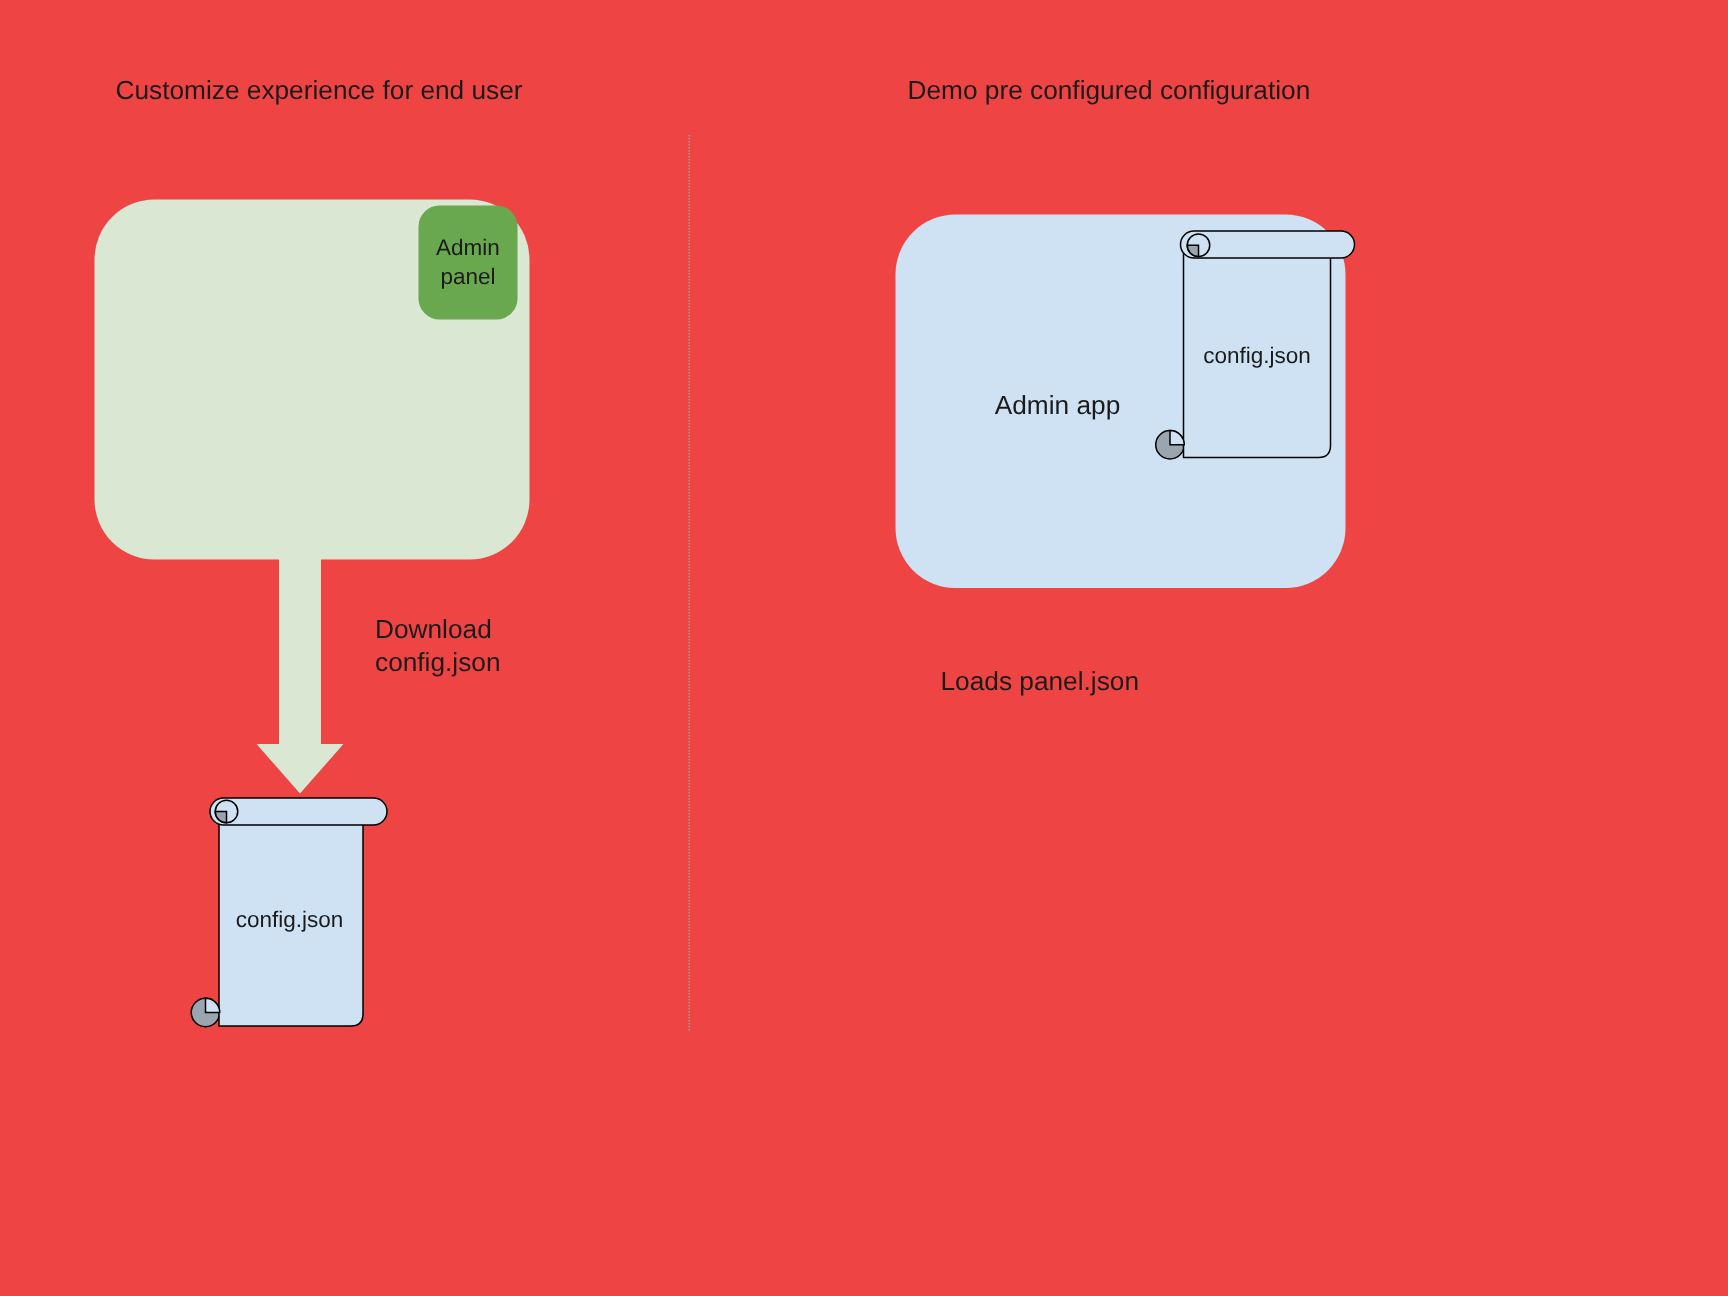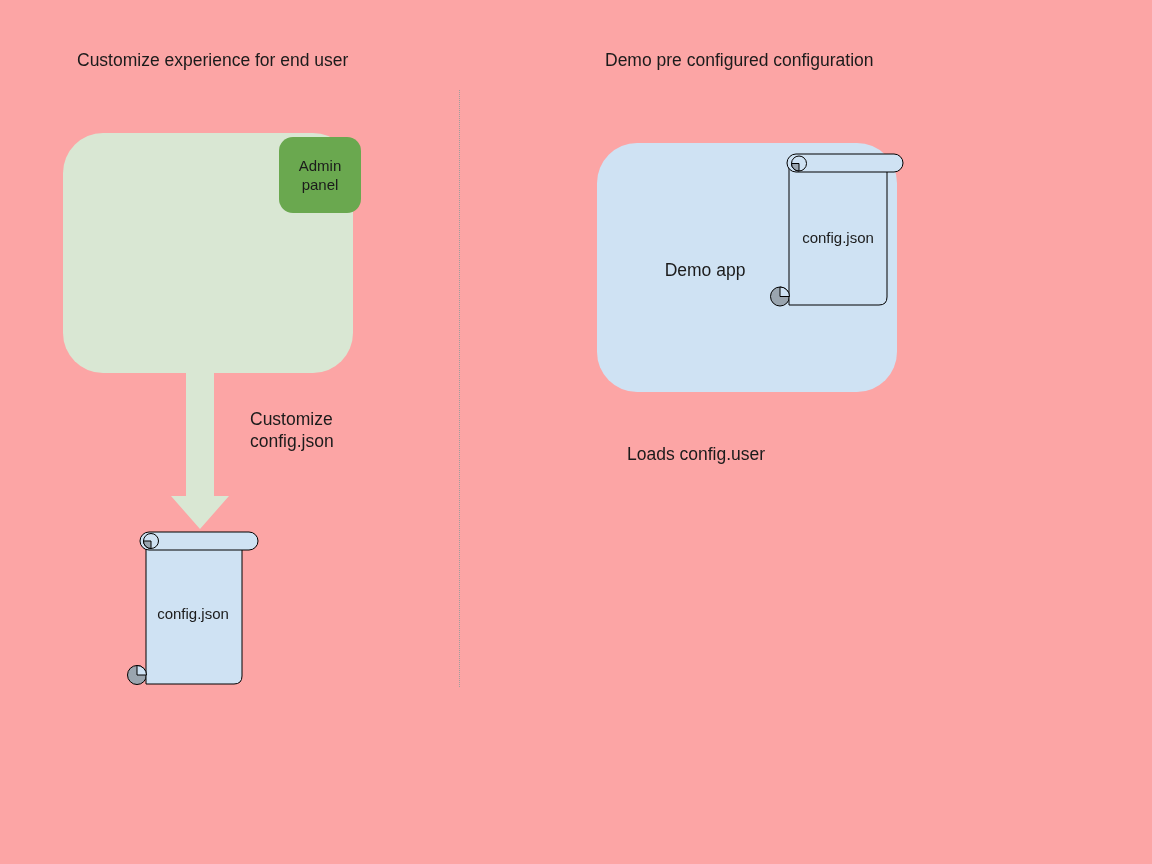--- a/index.html
+++ b/index.html
@@ -9,21 +9,21 @@
     --scroll-curl-gray: #9aa5af;
     --outline-black: #000000;
     --divider-gray: #9e9e9e;
     --text-color: #1b1b1b;
   }
   html, body { margin: 0; padding: 0; background: #ffffff; }
   .canvas {
     position: relative;
     width: 1152px;
     height: 864px;
-    background: #fca5a5;
+    background: #ef4444;
     overflow: hidden;
     font-family: "Liberation Sans", sans-serif;
     color: var(--text-color);
   }
   .abs { position: absolute; }
   .title {
     font-size: 17.5px;
     line-height: 22px;
     white-space: nowrap;
   }
@@ -40,21 +40,21 @@
     width: 290px; height: 240px;
     background: var(--app-green-light);
   }
   .demo-app-box {
     left: 597px; top: 143px;
     width: 300px; height: 249px;
     background: var(--app-blue-light);
   }
   .admin-panel-box {
     left: 279px; top: 137px;
-    width: 82px; height: 76px;
+    width: 66px; height: 76px;
     border-radius: 14px;
     background: var(--app-green-dark);
     display: flex; align-items: center; justify-content: center;
     text-align: center;
   }
   .admin-panel-box span {
     display: block; width: 62px;
     font-size: 15px; line-height: 19px;
   }
   .app-label {
@@ -119,25 +119,25 @@
       <circle class="curl" cx="780" cy="296.5" r="9.5"></circle>
       <path class="paper" d="M789,163 H887 V297 Q887,305 879,305 H789 Z"></path>
       <path class="paper" d="M780,287 A9.5,9.5 0 0 1 789.5,296.5 H780 Z"></path>
       <rect class="paper" x="787" y="154" width="116" height="18" rx="9"></rect>
       <circle class="paper" cx="799" cy="163.5" r="7.5"></circle>
       <path class="curl" d="M799,163.5 L791.5,163.5 A7.5,7.5 0 0 0 799,171 Z"></path>
     </g>
   </svg>
 
 
-  <div class="abs app-label demo-app-label">Demo app</div>
+  <div class="abs app-label demo-app-label">Admin app</div>
 
   <div class="abs arrow-label">
-    <div>Customize</div>
+    <div>Download</div>
     <div>config.json</div>
   </div>
 
   <div class="abs scroll-label scroll-label-left">config.json</div>
 
   <div class="abs scroll-label scroll-label-right">config.json</div>
 
-  <div class="abs caption">Loads config.user</div>
+  <div class="abs caption">Loads panel.json</div>
 </div>
 
 </body></html>

